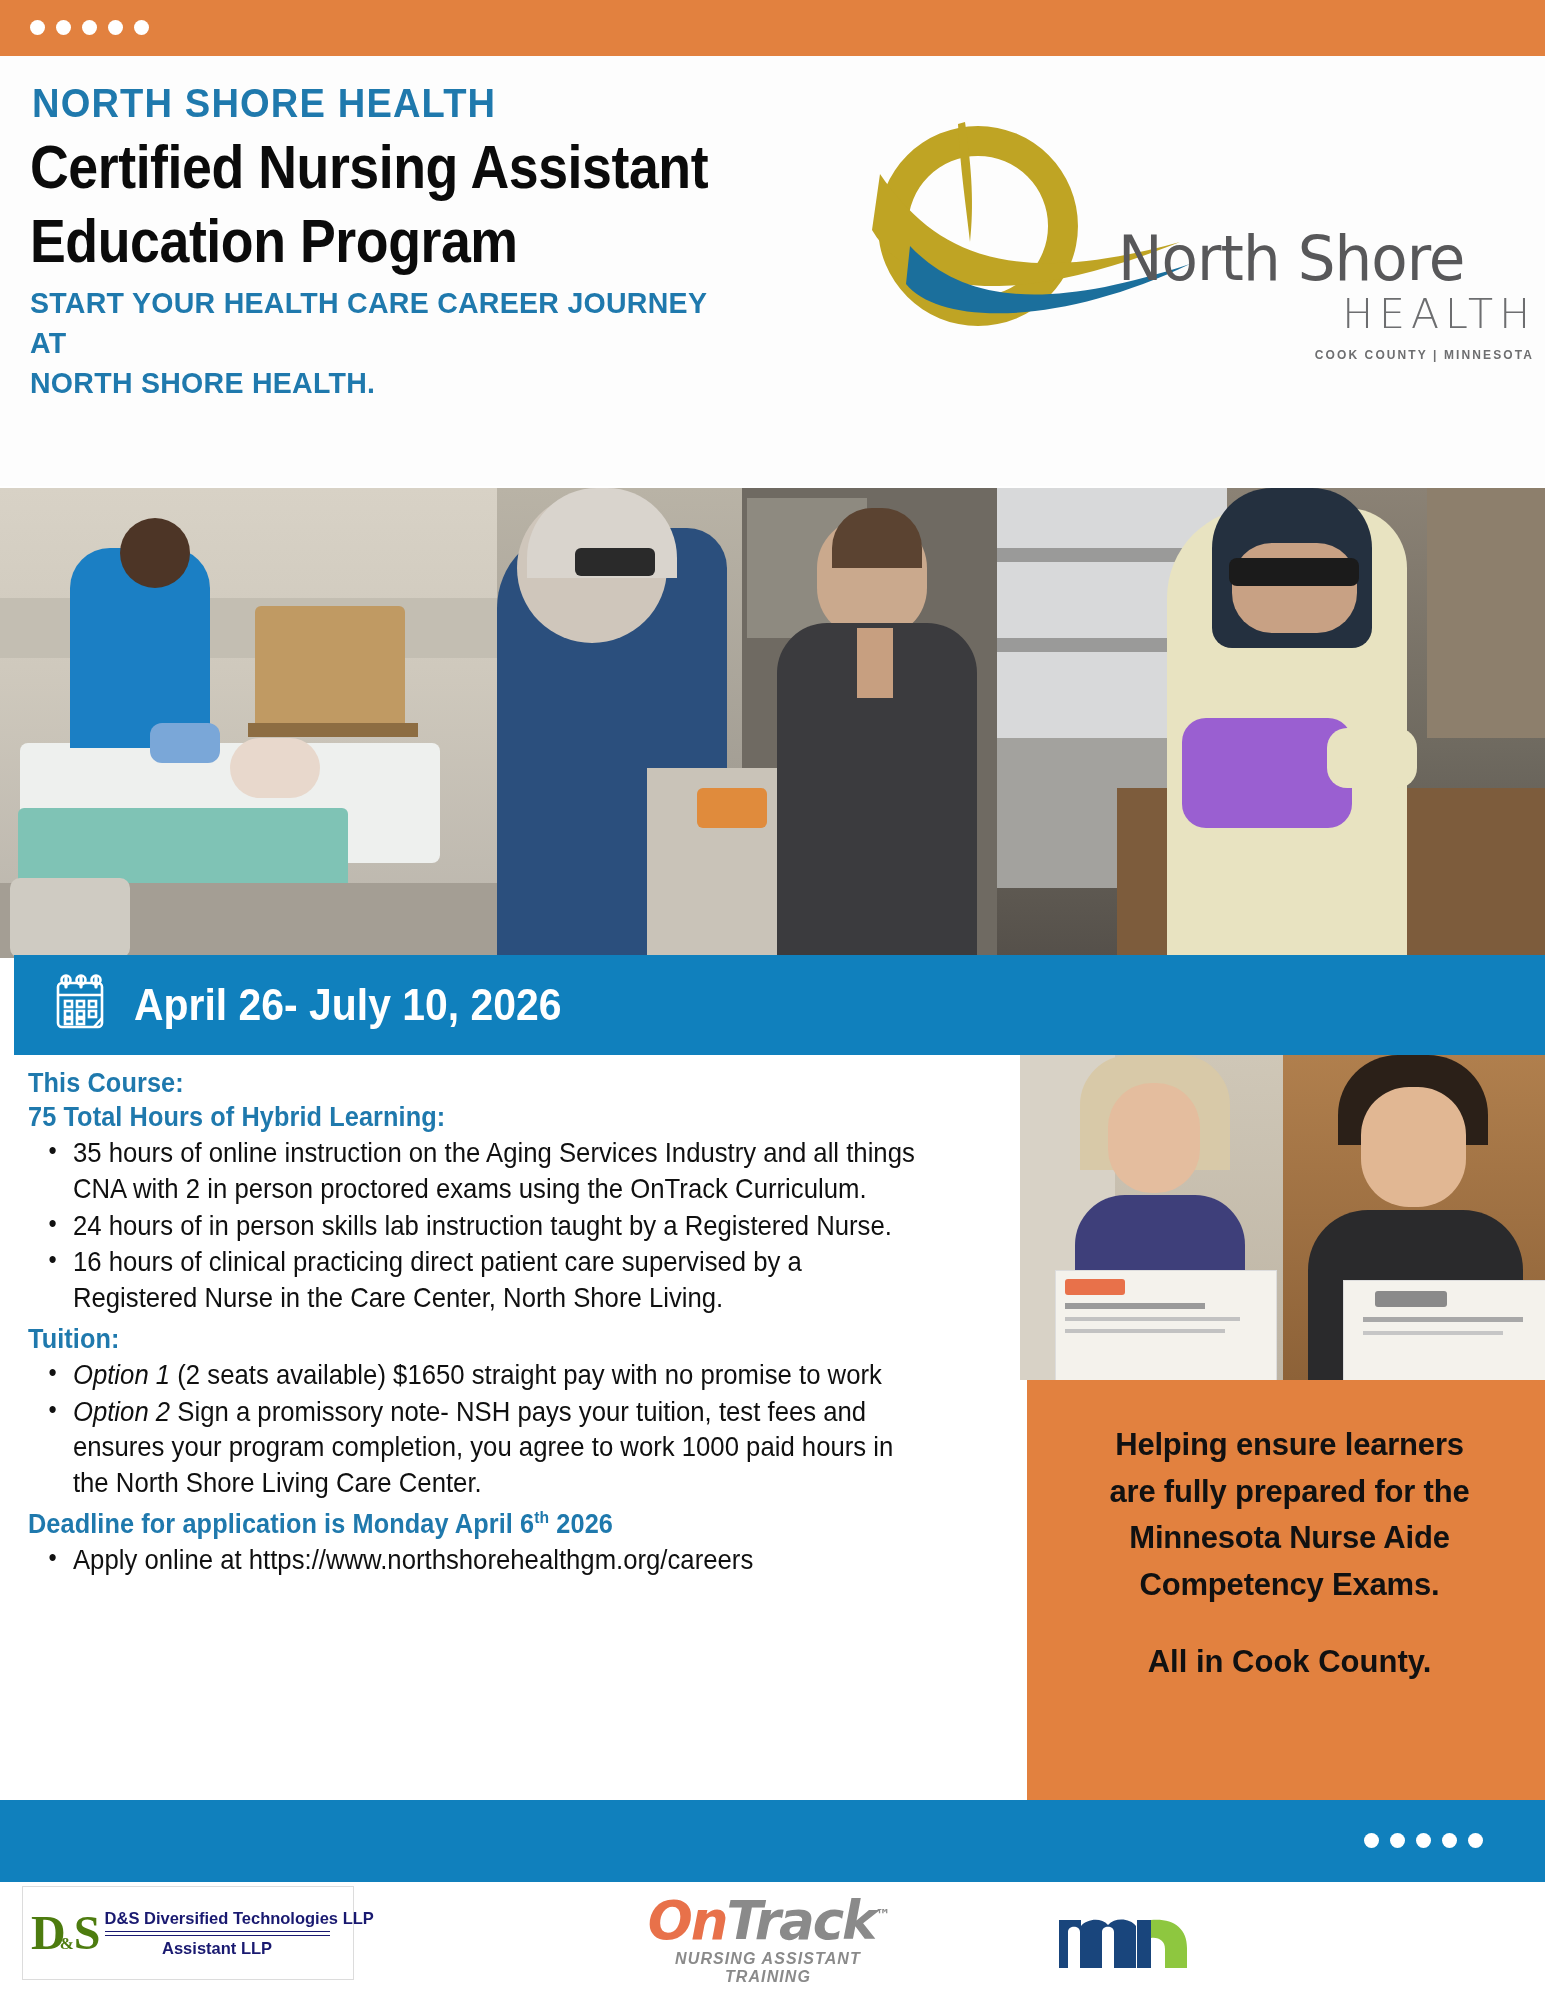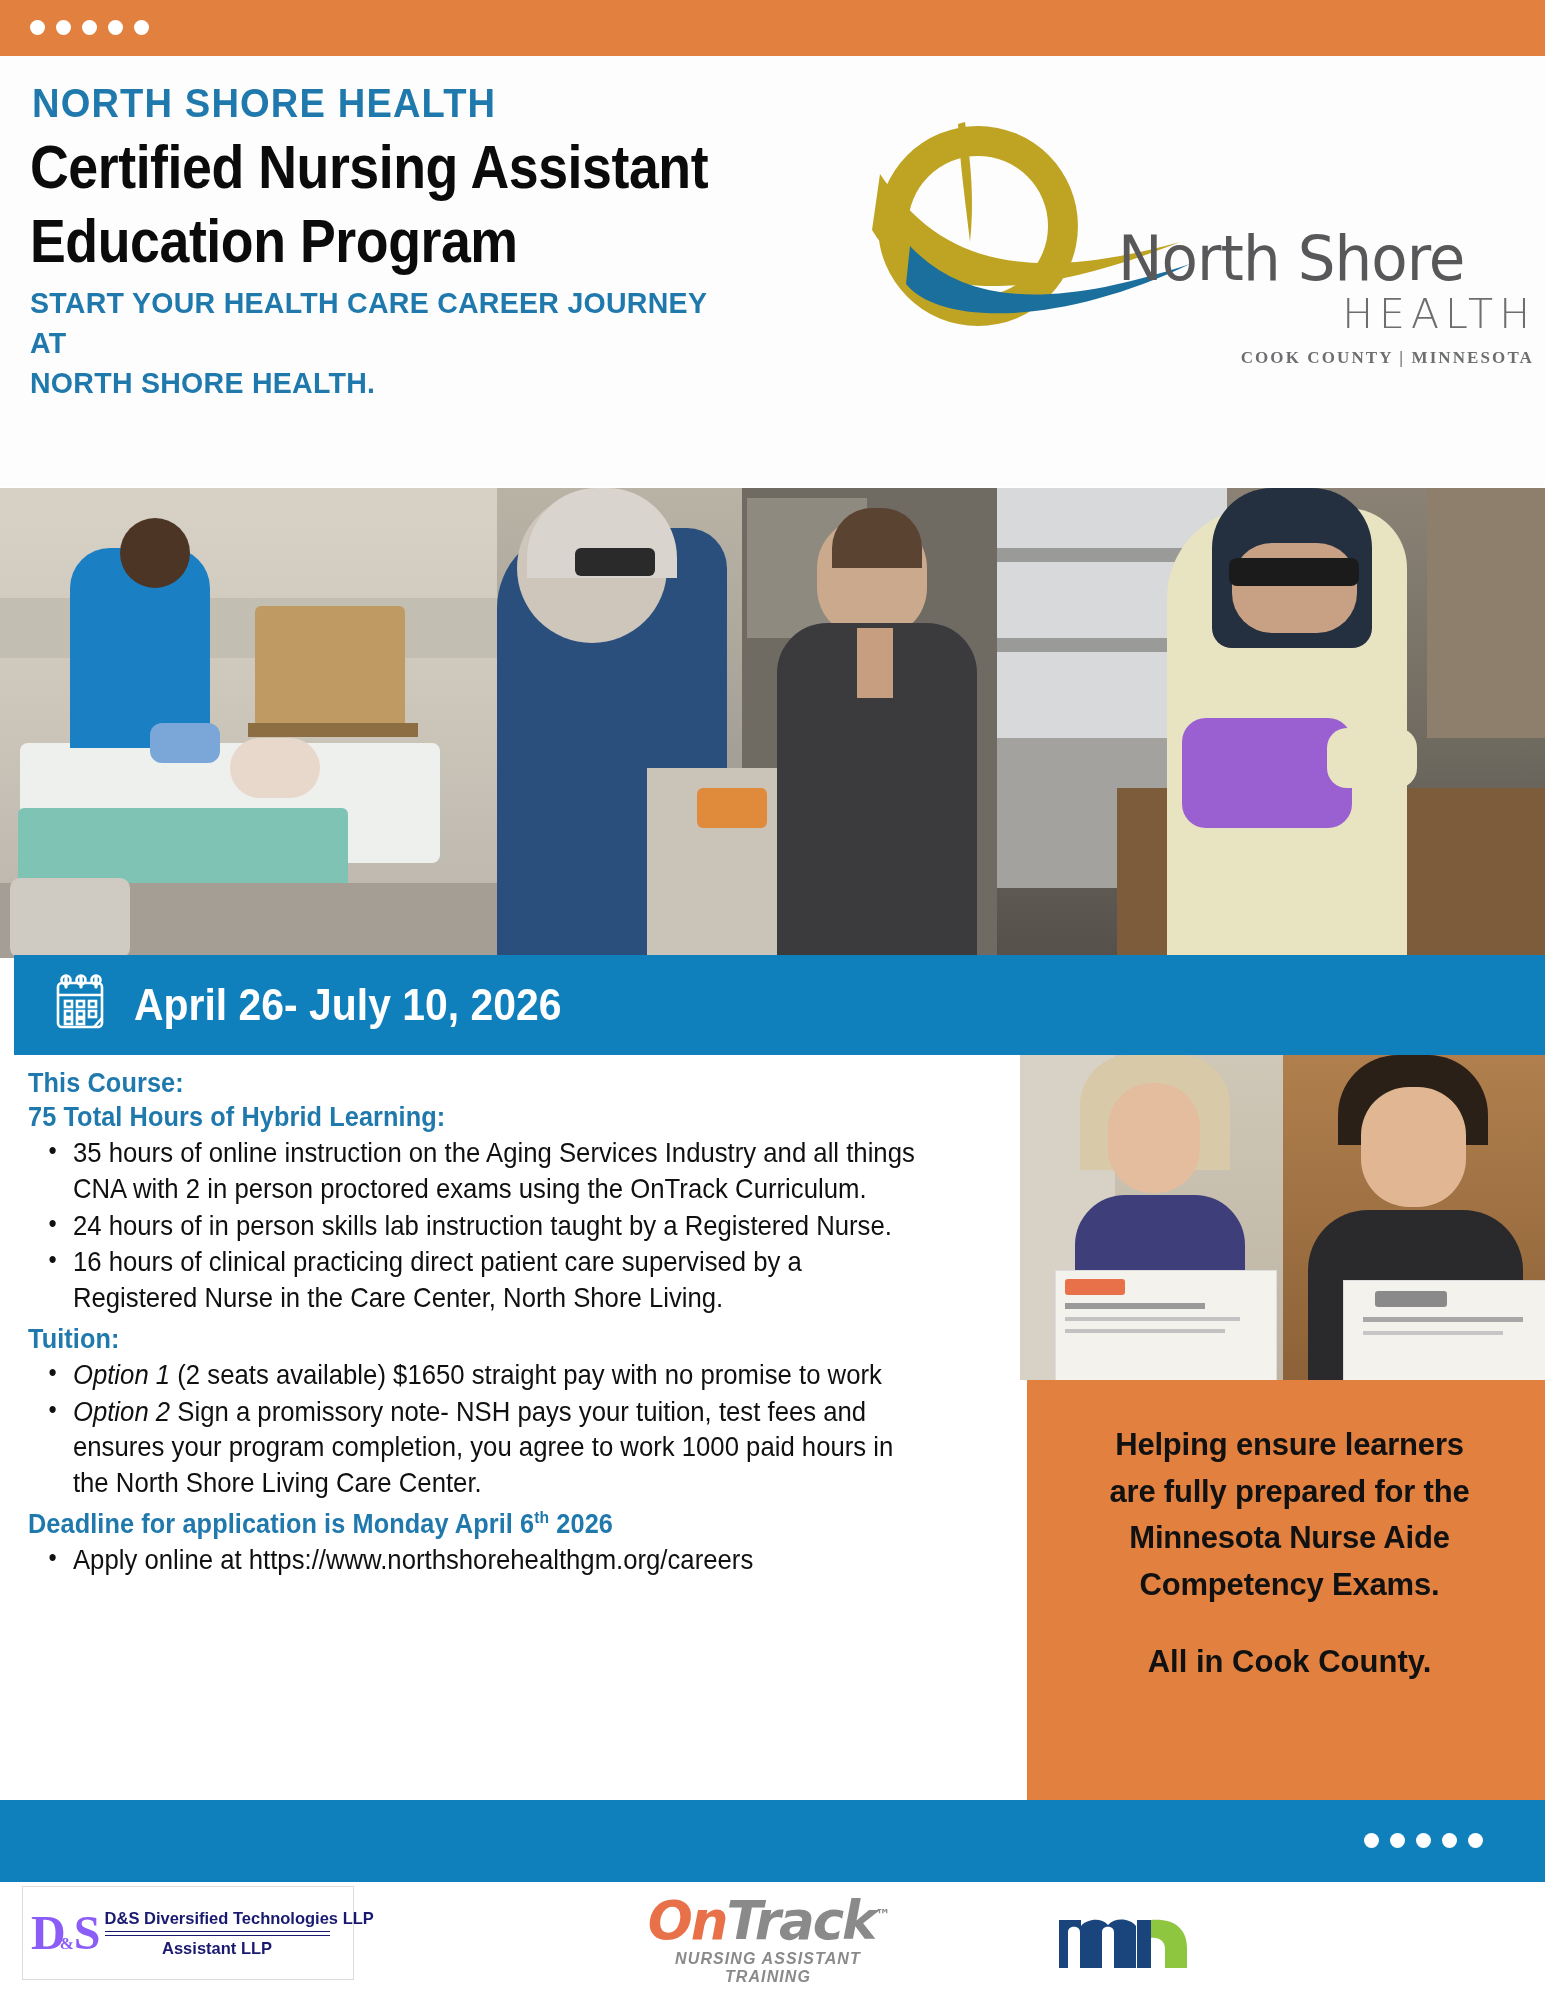--- a/index.html
+++ b/index.html
@@ -28,22 +28,22 @@
             transform:scaleX(.95);transform-origin:left top;}
 
   
   .logo{position:absolute;left:760px;top:58px;width:430px;height:215px;}
   .logo svg{display:block;}
   .logo-text{position:absolute;left:1118px;top:172px;width:420px;}
   .logo-name{font-size:62px;color:#58585a;font-weight:400;letter-spacing:-1px;line-height:1;
              font-family:"DejaVu Sans",sans-serif;transform:scaleX(.96);transform-origin:left top;}
   .logo-sub{position:absolute;right:2px;top:62px;font-size:41px;color:#6d6e70;letter-spacing:6px;
             font-family:"DejaVu Sans",sans-serif;font-weight:300;}
-  .logo-tag{position:absolute;right:4px;top:120px;font-size:17px;color:#6d6e70;
-            letter-spacing:2.1px;font-weight:bold;font-family:Liberation Serif, serif;}
+  .logo-tag{position:absolute;right:4px;top:120px;font-size:12px;color:#6d6e70;
+            letter-spacing:2.1px;font-weight:bold;font-family:Liberation Sans, sans-serif;}
 
   
   .photos{position:absolute;left:0;top:488px;width:1545px;height:470px;display:flex;overflow:hidden;}
   .ph{position:relative;overflow:hidden;}
   .ph1{width:497px;background:#cfd4cf;}
   .ph2{width:500px;background:#9aa0a4;}
   .ph3{width:548px;background:#6c6a68;}
 
   
   .band{position:absolute;left:14px;top:955px;width:1545px;height:100px;background:#1080bd;
@@ -83,21 +83,21 @@
 
   
   .botbar{position:absolute;left:0;top:1800px;width:1545px;height:82px;background:#1080bd;}
   .botbar .dotrow{right:62px;top:33px;}
 
   
   .footer{position:absolute;left:0;top:1882px;width:1545px;height:117px;background:#ffffff;
       display:flex;align-items:center;}
   .f1{position:absolute;left:22px;top:4px;width:330px;height:92px;border:1px solid #dcdcdc;
       background:#fff;display:flex;align-items:center;}
-  .ds-mark{font-family:"Liberation Serif",serif;font-weight:bold;font-size:48px;color:#8b5cf6;
+  .ds-mark{font-family:"Liberation Serif",serif;font-weight:bold;font-size:48px;color:#4d7c0f;
       margin-left:8px;letter-spacing:-6px;line-height:1;}
   .ds-mark small{font-size:17px;letter-spacing:0;}
   .ds-txt{margin-left:10px;}
   .ds-txt .a{font-size:16.5px;font-weight:bold;color:#191970;white-space:nowrap;}
   .ds-txt .rule{height:3px;border-top:1px solid #191970;border-bottom:1px solid #191970;
       margin:3px 0;width:225px;}
   .ds-txt .b{font-size:16.5px;font-weight:bold;color:#191970;text-align:center;width:225px;}
   .f2{position:absolute;left:643px;top:12px;width:250px;text-align:center;}
   .ot-word{font-size:53px;font-weight:bold;font-style:italic;line-height:1;letter-spacing:-2px;
       font-family:"DejaVu Sans",sans-serif;}

